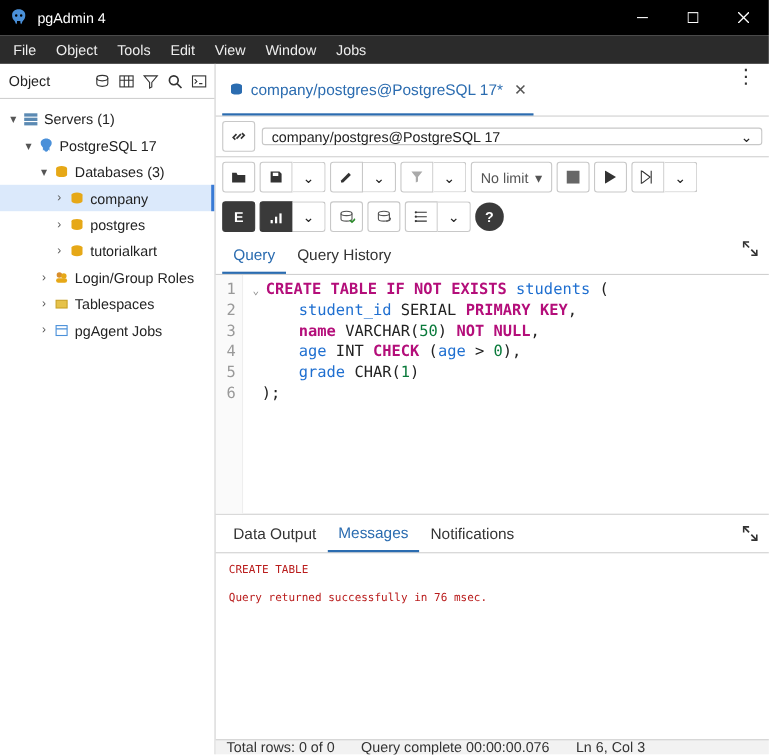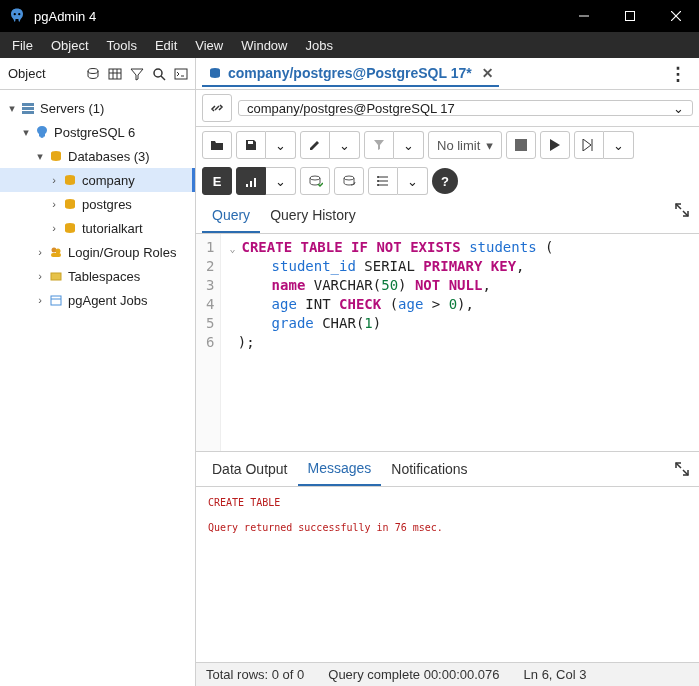--- a/index.html
+++ b/index.html
@@ -18,21 +18,21 @@
 .side-tabs .icons span { cursor: pointer; display:flex; align-items:center; }
 .tree { padding: 6px 0; overflow: auto; flex: 1; }
 .tree-row { display: flex; align-items: center; height: 24px; padding-left: 6px; cursor: pointer; white-space: nowrap; }
 .tree-row .chev { width: 12px; text-align: center; color: #555; font-size: 11px; margin-right: 2px; }
 .tree-row .ticon { width: 16px; height: 16px; margin-right: 4px; display: flex; align-items: center; justify-content: center; }
 .tree-row.selected { background: #dbe9fb; border-right: 3px solid #3a7bd5; }
 .tree-row.d1 { padding-left: 20px; }
 .tree-row.d2 { padding-left: 34px; }
 .tree-row.d3 { padding-left: 48px; }
 .editor { flex: 1; display: flex; flex-direction: column; }
-.tabbar { height: 32px; display: flex; align-items: center; border-bottom: 1px solid #d0d0d0; padding: 0 6px; font-weight: bold; }
+.tabbar { height: 48px; display: flex; border-bottom: 1px solid #d0d0d0; padding: 0 6px; }
 .tabbar .tab { display: flex; align-items: center; gap: 6px; padding: 4px 6px; color: #2b6cb0; border-bottom: 2px solid #2b6cb0; font-size: 14px; }
 .tabbar .tab .close { color: #555; cursor: pointer; font-size: 14px; margin-left: 4px; }
 .tabbar .more { margin-left: auto; cursor: pointer; font-size: 18px; color: #333; padding: 0 6px; }
 .connbar { display: flex; align-items: center; gap: 6px; padding: 4px 6px; border-bottom: 1px solid #d0d0d0; }
 .iconbtn { border: 1px solid #c8c8c8; background: #fff; height: 28px; min-width: 30px; display: flex; align-items: center; justify-content: center; border-radius: 3px; cursor: pointer; }
 .connsel { flex: 1; border: 1px solid #c8c8c8; height: 16px; display: flex; align-items: center; padding: 0 8px; border-radius: 3px; justify-content: space-between; }
 .toolbar { display: flex; align-items: center; gap: 4px; padding: 4px 6px; flex-wrap: wrap; }
 .btngroup { display: flex; }
 .btngroup .iconbtn { border-radius: 0; }
 .btngroup .iconbtn:first-child { border-radius: 3px 0 0 3px; }
@@ -52,21 +52,21 @@
 .code div { height: 19px; line-height: 19px; white-space: pre; }
 .kw { color: #b40e7a; font-weight: bold; }
 .id { color: #1f6fd0; }
 .num { color: #0a7a3b; }
 .otabs { display: flex; border-bottom: 1px solid #d0d0d0; padding: 0 6px; align-items: center; }
 .otabs .otab { padding: 8px 10px; cursor: pointer; font-size: 14px; color: #333; }
 .otabs .otab.active { color: #2b6cb0; border-bottom: 2px solid #2b6cb0; }
 .otabs .expand { margin-left: auto; cursor: pointer; padding: 4px; }
 .output { font-family: Consolas, monospace; font-size: 10px; padding: 10px 12px; flex: 1; color: #b91c1c; }
 .output p { margin-bottom: 14px; }
-.statusbar { height: 24px; border-top: 1px solid #d0d0d0; background: #f2f2f2; display: flex; align-items: center; padding: 0 10px; gap: 24px; font-size: 13px; color: #333; }
+.statusbar { height: 14px; border-top: 1px solid #d0d0d0; background: #f2f2f2; display: flex; align-items: center; padding: 0 10px; gap: 24px; font-size: 13px; color: #333; }
 svg { display: block; }
 .fold { font-size:10px; color:#888; }
 </style>
 </head>
 <body>
 
 <div class="titlebar">
   <span class="logo">
     <svg viewBox="0 0 24 24" width="18" height="18">
         <path fill="#4a90d9" d="M12 2C7 2 4 5 4 9c0 3 1 5 3 7 1 1 1 3 2 4 1-1 1-3 1-4h4c0 1 0 3 1 4 1-1 1-3 2-4 2-2 3-4 3-7 0-4-3-7-8-7zm-3 6a1.5 1.5 0 110 3 1.5 1.5 0 010-3zm6 0a1.5 1.5 0 110 3 1.5 1.5 0 010-3z"></path>
@@ -152,21 +152,21 @@
           </span>
           <span>Servers (1)</span>
         </div>
       <div class="tree-row d1">
           <span class="chev">▾</span>
           <span class="ticon">
             <svg width="14" height="14">
               <path fill="#4a90d9" d="M7 1C4 1 2 3 2 5c0 2 1 3 2 4v3l1-1c0 1 1 2 2 2s2-1 2-2l1 1v-3c1-1 2-2 2-4 0-2-2-4-5-4z"></path>
             </svg>
           </span>
-          <span>PostgreSQL 6</span>
+          <span>PostgreSQL 17</span>
         </div>
       <div class="tree-row d2">
           <span class="chev">▾</span>
           <span class="ticon">
             <svg width="14" height="14">
               <ellipse cx="7" cy="4" rx="5" ry="2" fill="#e6a817"></ellipse>
               <path d="M2 4v6c0 1.1 2.2 2 5 2s5-.9 5-2V4" fill="#e6a817"></path>
             </svg>
           </span>
           <span>Databases (3)</span>

